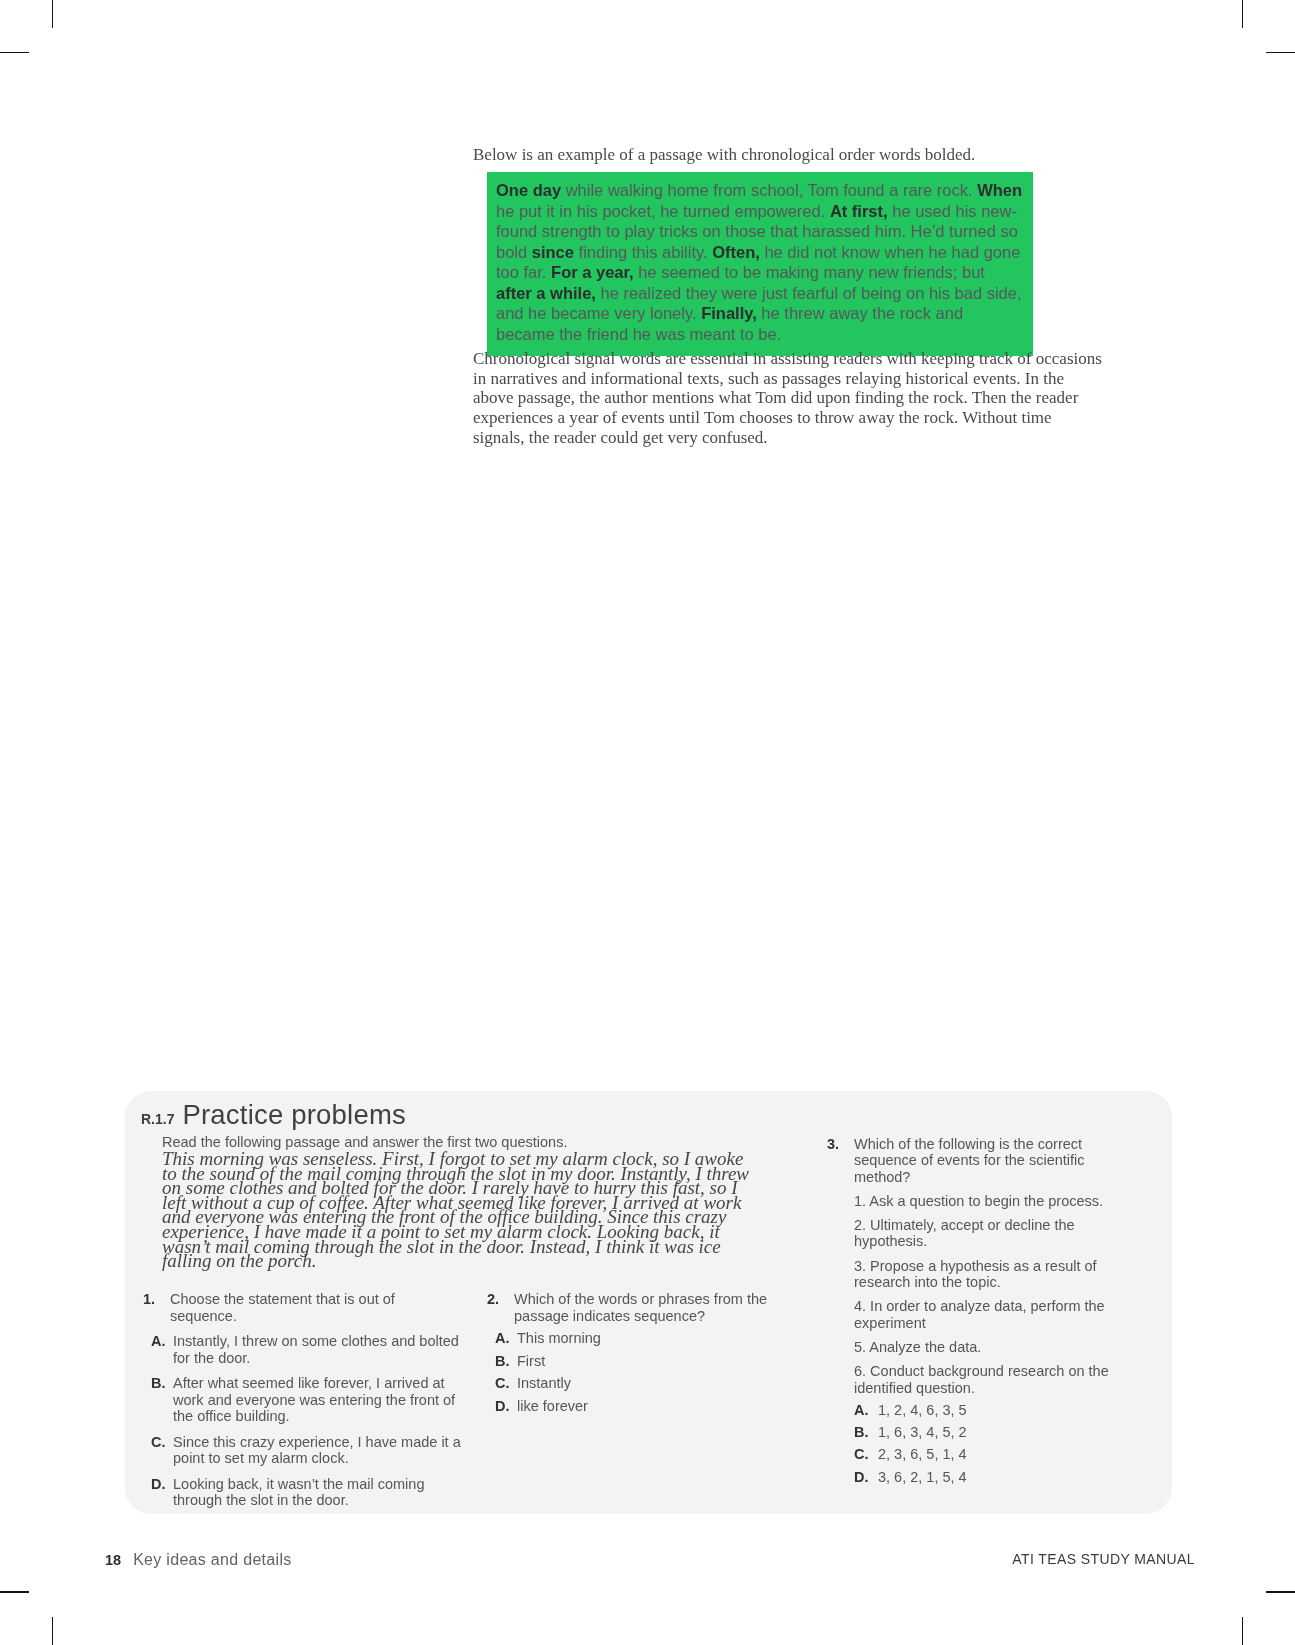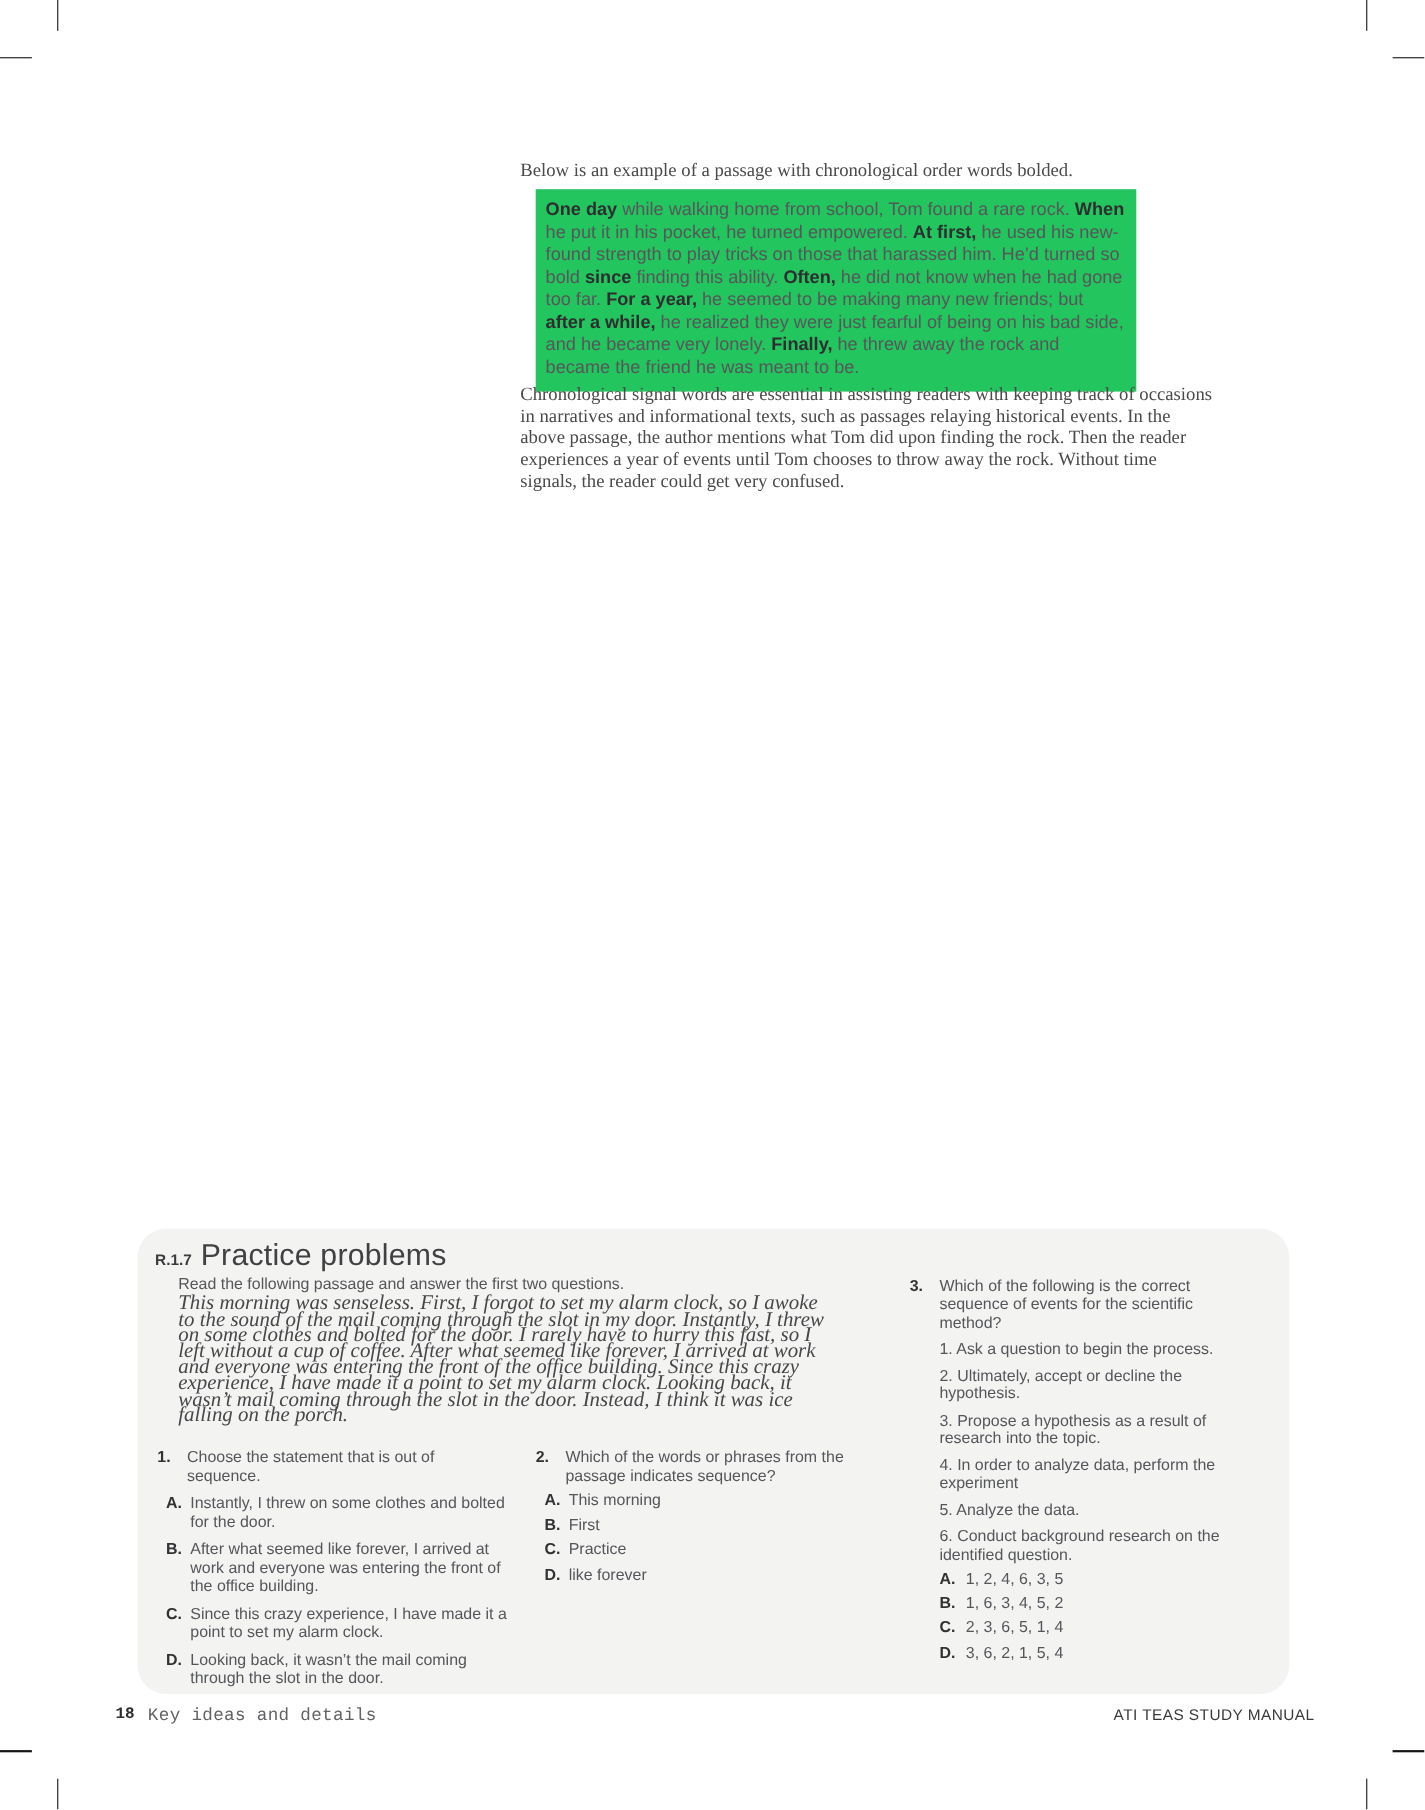--- a/index.html
+++ b/index.html
@@ -31,21 +31,21 @@
   }
   .passage strong { color:#2e2e30; font-weight:700; }
   .explanation {
     left:473px; top:349px; width:633px;
     font-family:"Liberation Serif", serif;
     font-size:17px; line-height:19.7px; color:#4a4a4c;
   }
 
   
   .practice {
-    left:125px; top:1117px; width:1047px; height:423px;
+    left:125px; top:1091px; width:1047px; height:423px;
     background:#f3f3f2; border-radius:26px;
   }
   .practice .heading {
     position:absolute; left:16px; top:8px;
     display:flex; align-items:baseline; gap:8px;
   }
   .practice .code { font-size:14px; font-weight:700; color:#3c3c3e; }
   .practice .title { font-size:27.5px; font-weight:400; color:#414043; letter-spacing:.2px; }
   .instructions {
     position:absolute; left:37px; top:43px;
@@ -69,21 +69,21 @@
   .q1 .opt:first-of-type { margin-top:12px; }
   .q2 .opt { margin-top:6px; }
   .q2 .opt:first-of-type { margin-top:12px; }
   .q3 .step { margin:8px 0 0 27px; }
   .q3 .opt { margin-top:6px; margin-left:27px; }
   .q3 .opt:first-of-type { margin-top:10px; }
   .q3 .opt .letter { width:24px; flex:0 0 24px; }
 
   
   .footer-left {
-    left:105px; top:1551px; display:flex; align-items:flex-start; gap:12px;font-family:Liberation Mono, monospace;
+    left:105px; top:1551px; display:flex; align-items:center; gap:12px;
   }
   .footer-left .pagenum { font-size:14.5px; font-weight:700; color:#2f2f31; }
   .footer-left .section { font-size:16px; color:#636366; letter-spacing:.3px; }
   .footer-right {
     top:1551px; right:100px; font-size:14px; color:#3a3a3c; letter-spacing:.4px;
   }
 </style>
 </head>
 <body>
 
@@ -145,21 +145,21 @@
     <div class="opt">
       <span class="letter">A.</span>
       <span class="otext">This morning</span>
     </div>
     <div class="opt">
       <span class="letter">B.</span>
       <span class="otext">First</span>
     </div>
     <div class="opt">
       <span class="letter">C.</span>
-      <span class="otext">Practice</span>
+      <span class="otext">Instantly</span>
     </div>
     <div class="opt">
       <span class="letter">D.</span>
       <span class="otext">like forever</span>
     </div>
   </div>
 
   <div class="q q3">
     <div class="qrow">
       <span class="qnum">3.</span>

